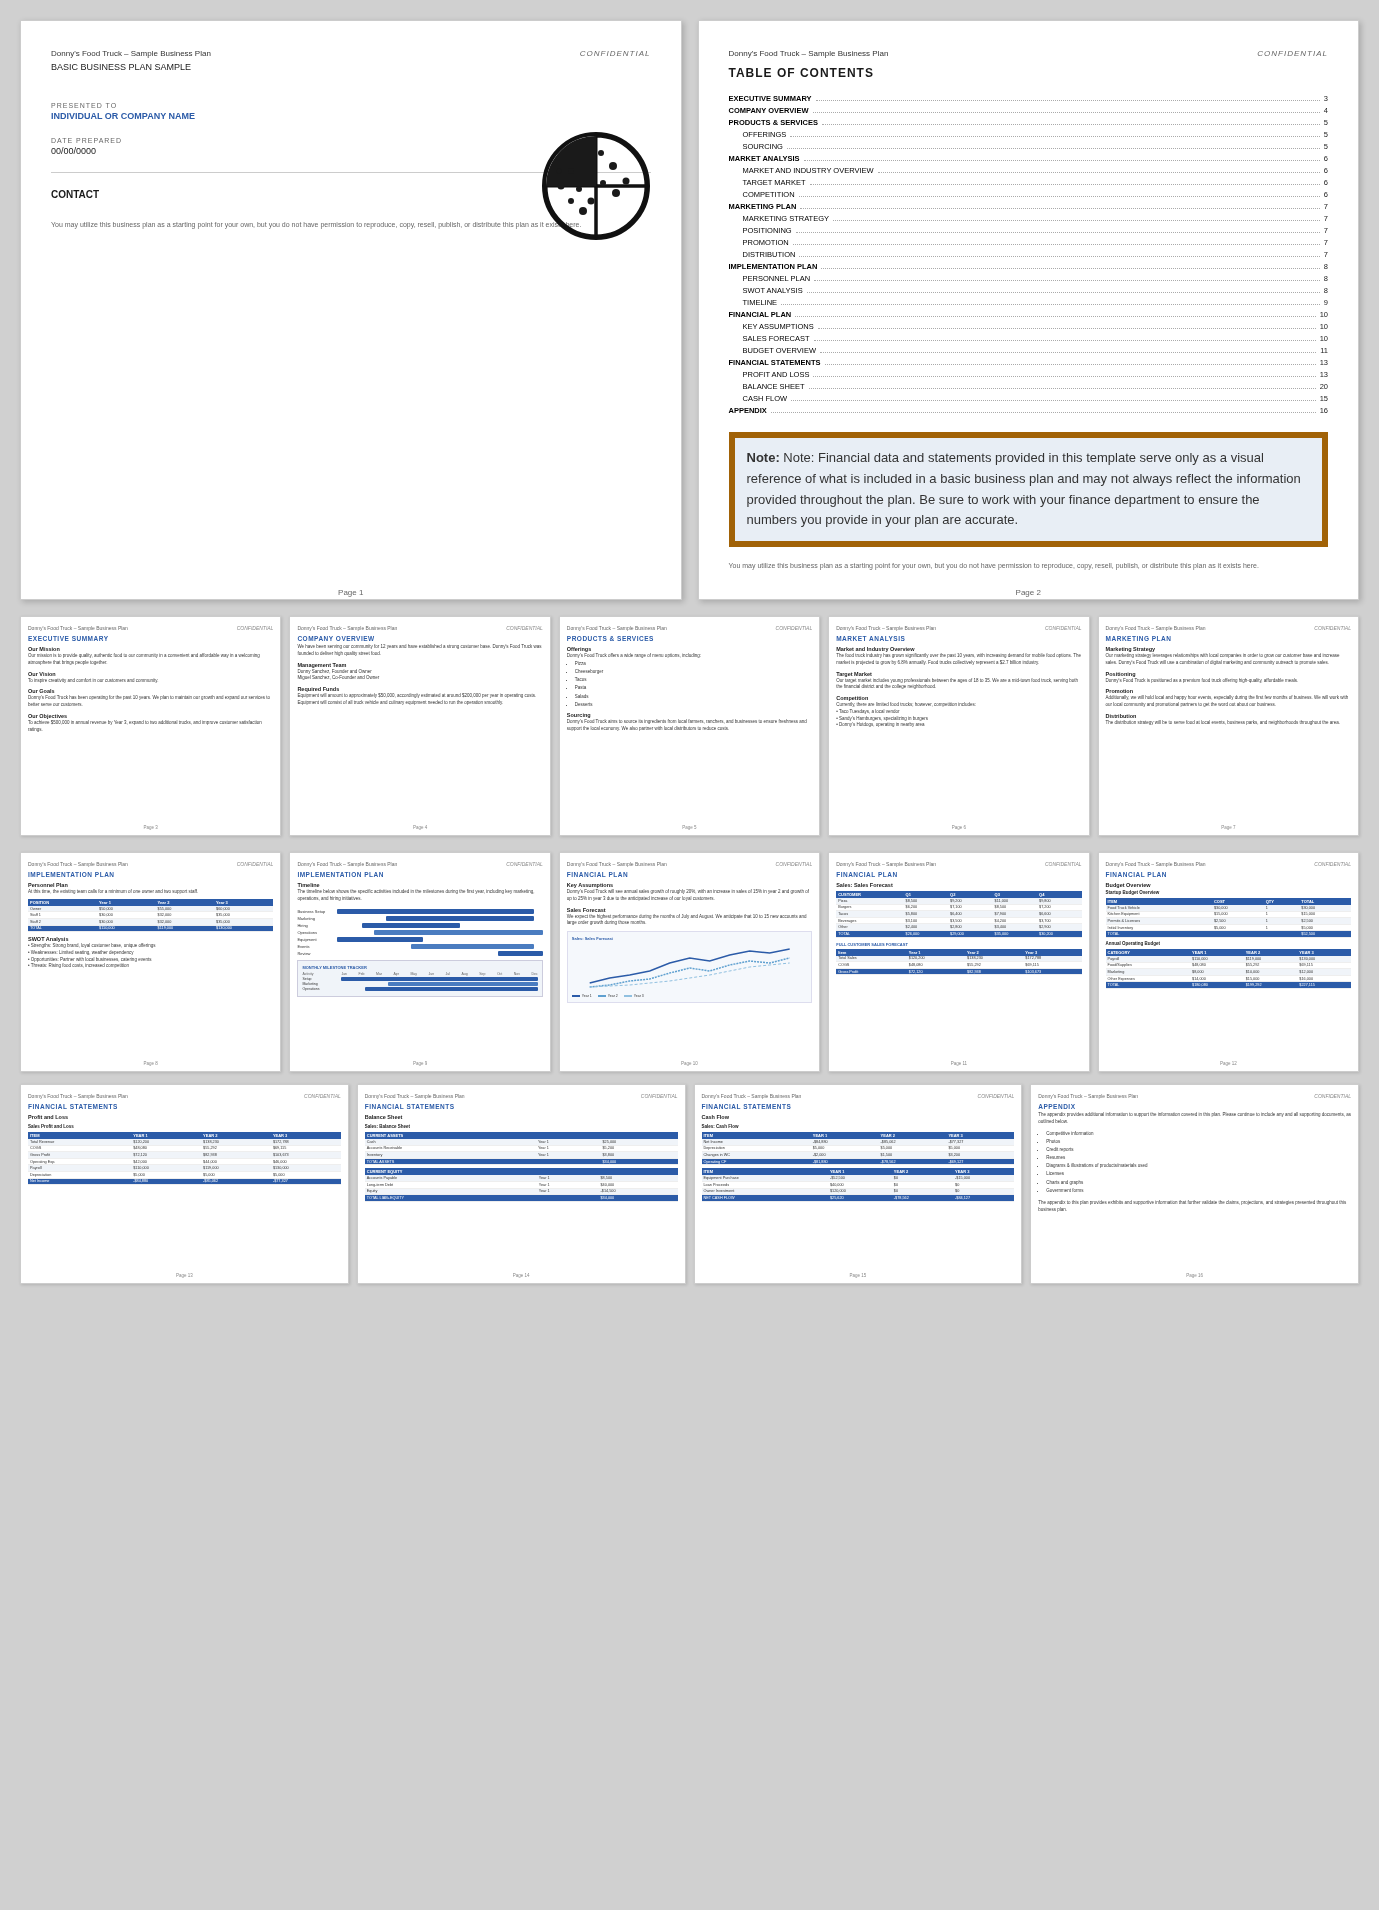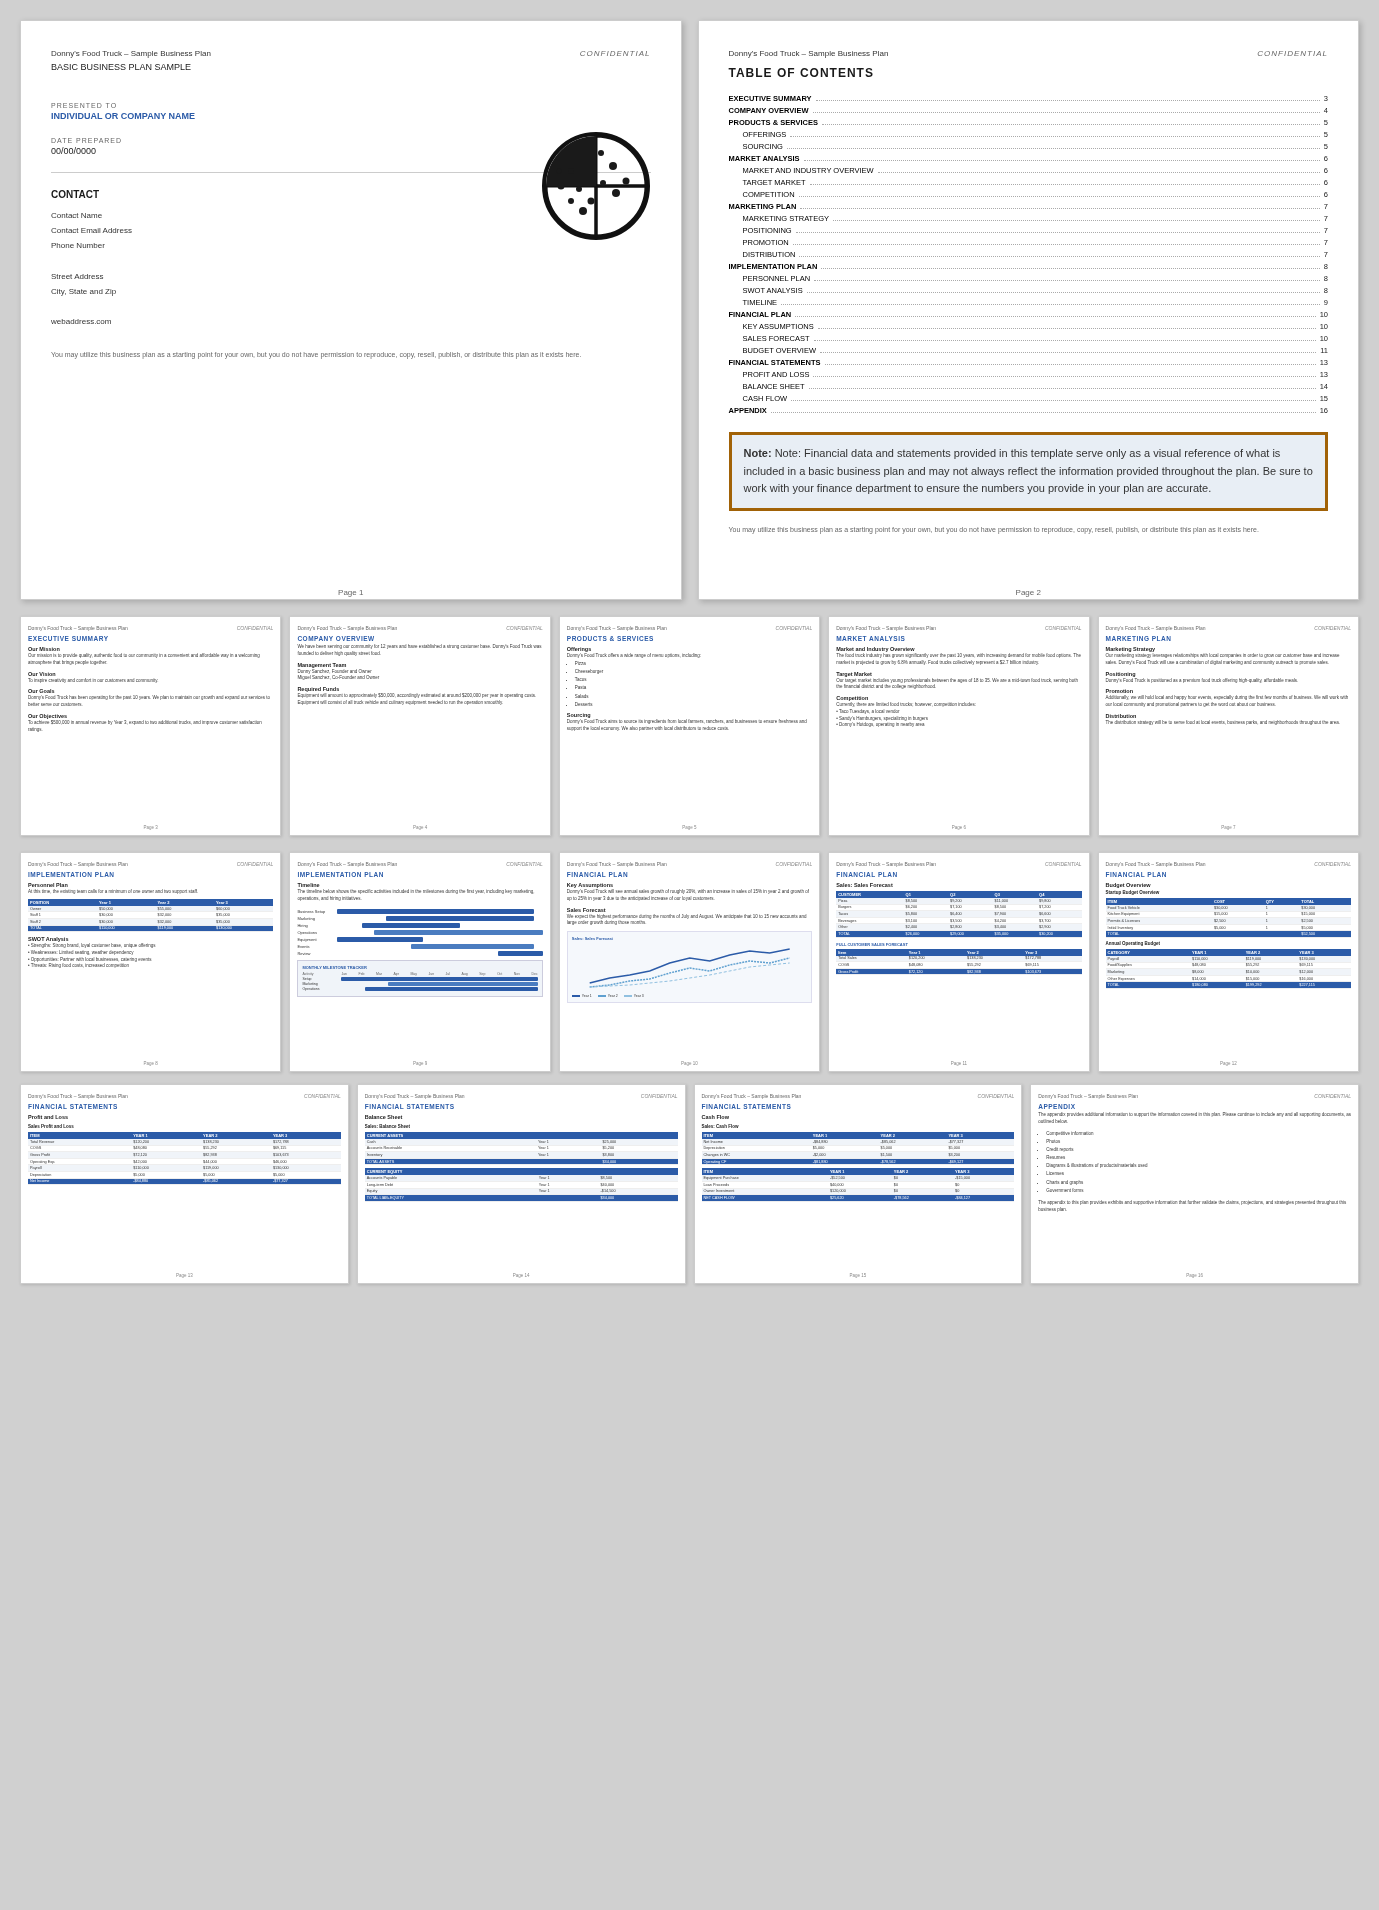--- a/index.html
+++ b/index.html
@@ -150,24 +150,24 @@
     .toc-row.sub-row span:first-child {
       padding-left: 14px;
       font-size: 7.5px;
     }
     .toc-name { white-space: nowrap; }
     .toc-fill { flex: 1; border-bottom: 1px dotted #aaa; margin-bottom: 2px; }
     .toc-page { white-space: nowrap; font-size: 7.5px; color: #1a1a1a; }
 
     .note-box {
       background: #e8eef5;
-      border: 3px solid #a16207;
+      border: 6px solid #a16207;
       padding: 10px 12px;
       margin-top: 16px;
-      font-size: 11px;
+      font-size: 13px;
       color: #333;
       line-height: 1.6;
     }
     .note-box strong { font-weight: 700; }
 
     .page2-disclaimer {
       margin-top: 14px;
       font-size: 7px;
       color: #666;
       line-height: 1.5;
@@ -331,30 +331,20 @@
 
     <div class="date-prepared">
       <div class="label">DATE PREPARED</div>
       <div class="value">00/00/0000</div>
     </div>
 
     <hr class="divider">
 
     <div class="contact-section">
       <div class="contact-title">CONTACT</div>
-      <p style="font-size:8px;color:#333;line-height:1.9;">
-        Contact Name<br>
-        Contact Email Address<br>
-        Phone Number<br>
-        <br>
-        Street Address<br>
-        City, State and Zip<br>
-        <br>
-        webaddress.com
-      </p>
     </div>
 
     <div class="page1-disclaimer">You may utilize this business plan as a starting point for your own, but you do not have permission to reproduce, copy, resell, publish, or distribute this plan as it exists here.</div>
 
     <div class="page-footer">Page 1</div>
   </div>
 
   <div class="page">
     <div class="page-header">
       <span style="font-size:8px;color:#333;">Donny's Food Truck – Sample Business Plan</span>
@@ -480,21 +470,21 @@
           <span class="toc-page">13</span>
         </div>
         <div class="toc-row sub-row">
           <span class="toc-name" style="font-size: 7.5px; padding-left: 14px;">PROFIT AND LOSS</span>
           <span class="toc-fill"></span>
           <span class="toc-page">13</span>
         </div>
         <div class="toc-row sub-row">
           <span class="toc-name" style="font-size: 7.5px; padding-left: 14px;">BALANCE SHEET</span>
           <span class="toc-fill"></span>
-          <span class="toc-page">14</span>
+          <span class="toc-page">20</span>
         </div>
         <div class="toc-row sub-row">
           <span class="toc-name" style="font-size: 7.5px; padding-left: 14px;">CASH FLOW</span>
           <span class="toc-fill"></span>
           <span class="toc-page">15</span>
         </div>
         <div class="toc-row section-row">
           <span class="toc-name" style="font-size: 7.5px; font-weight: 700;">APPENDIX</span>
           <span class="toc-fill"></span>
           <span class="toc-page">16</span>

